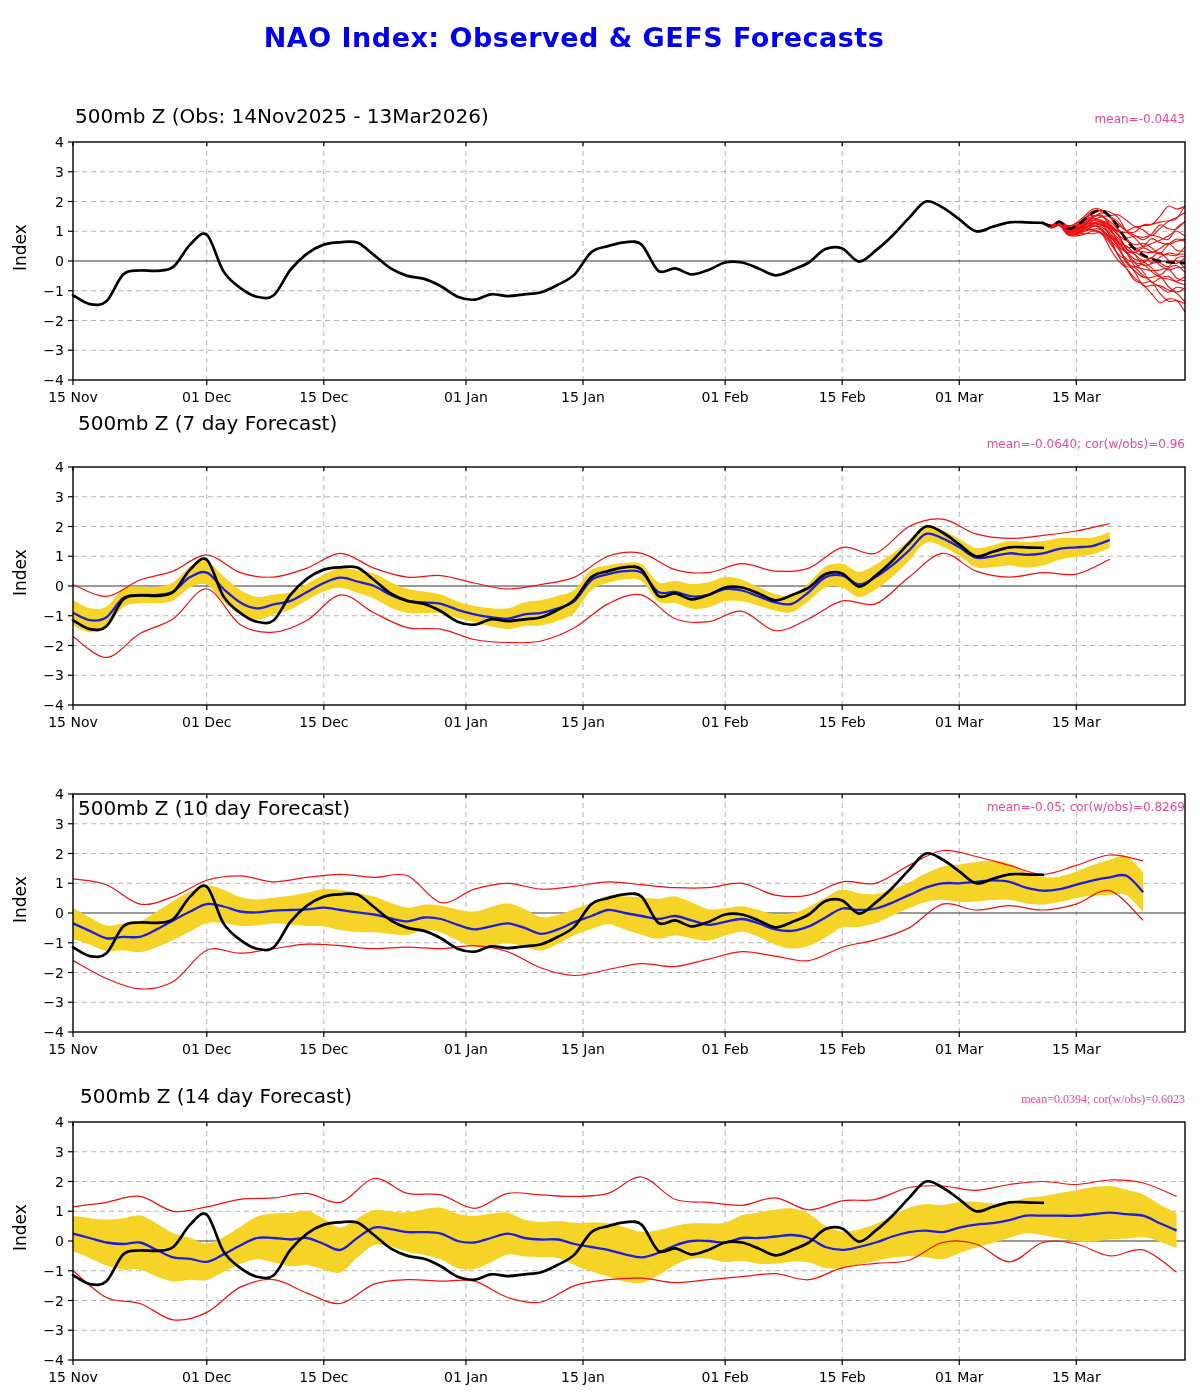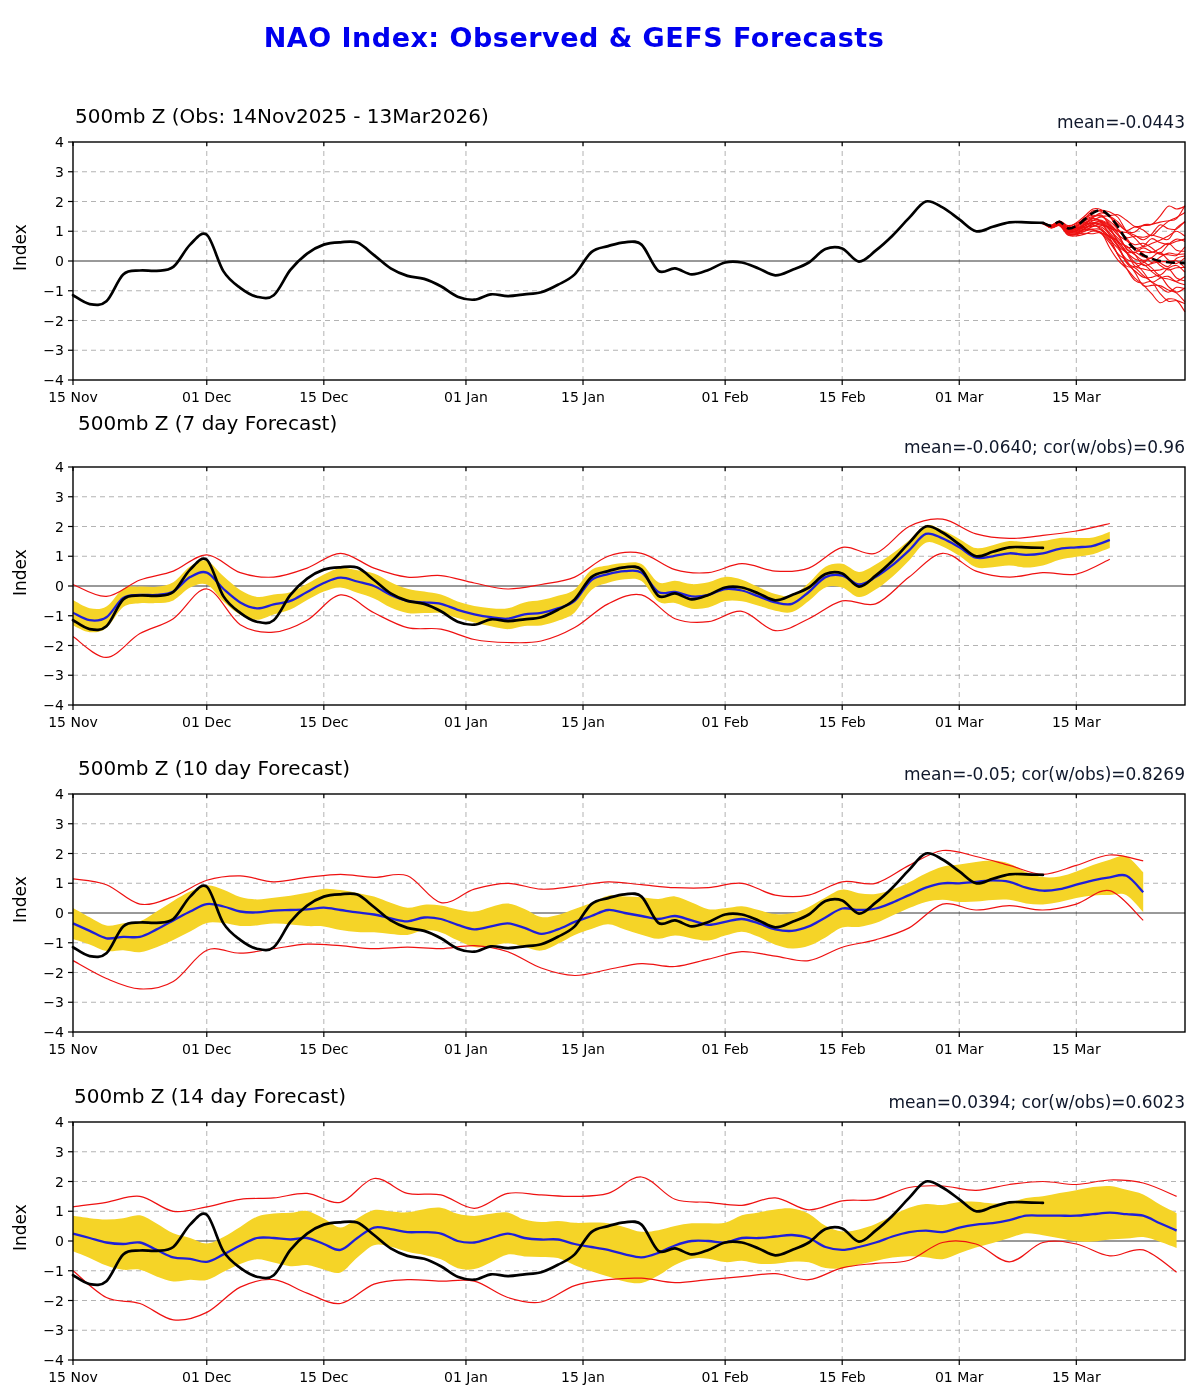--- a/index.html
+++ b/index.html
@@ -2,21 +2,21 @@
 <html><head>
 <meta charset="utf-8">
 <style>
   html,body{margin:0;padding:0;background:#fff;}
   #fig{position:relative;width:1200px;height:1400px;background:#fff;
        font-family:"DejaVu Sans","Liberation Sans",sans-serif;overflow:hidden;}
   #chart-svg{position:absolute;left:0;top:0;}
   .main-title{position:absolute;left:0;top:22px;width:1148px;text-align:center;
       font-size:27px;font-weight:bold;color:#0000ee;letter-spacing:0.5px;}
   .panel-title{position:absolute;font-size:20px;color:#000;white-space:nowrap;}
-  .panel-stats{position:absolute;right:15px;font-size:17px;color:#0f172a;white-space:nowrap;text-align:right;}
+  .panel-stats{position:absolute;right:15px;font-size:12px;color:#ec4899;white-space:nowrap;text-align:right;}
   .ylab{position:absolute;left:8px;width:24px;font-size:17px;color:#000;
       transform:rotate(-90deg);transform-origin:center center;text-align:center;white-space:nowrap;}
 </style>
 </head>
 <body>
 
 <div id="fig">
   <svg id="chart-svg" width="1200" height="1400">
       <line x1="73" y1="171.75" x2="1185" y2="171.75" stroke="#aaaaaa" stroke-width="0.9" stroke-dasharray="5 4"></line>
       <line x1="73" y1="201.5" x2="1185" y2="201.5" stroke="#aaaaaa" stroke-width="0.9" stroke-dasharray="5 4"></line>
@@ -309,20 +309,20 @@
   <div class="main-title">NAO Index: Observed &amp; GEFS Forecasts</div>
 
   <div class="panel-title" style="left:75px;top:104px;">500mb Z (Obs: 14Nov2025 - 13Mar2026)</div>
   <div class="panel-stats" style="top:112px;">mean=-0.0443</div>
   <div class="ylab" style="top:249px;">Index</div>
 
   <div class="panel-title" style="left:78px;top:411px;">500mb Z (7 day Forecast)</div>
   <div class="panel-stats" style="top:437px;">mean=-0.0640; cor(w/obs)=0.96</div>
   <div class="ylab" style="top:574px;">Index</div>
 
-  <div class="panel-title" style="left:78px;top:756px;">500mb Z (10 day Forecast)</div>
-  <div class="panel-stats" style="top:764px;margin-left:9px;">mean=-0.05; cor(w/obs)=0.8269</div>
+  <div class="panel-title" style="left:78px;top:796px;">500mb Z (10 day Forecast)</div>
+  <div class="panel-stats" style="top:800px;margin-left:9px;">mean=-0.05; cor(w/obs)=0.8269</div>
   <div class="ylab" style="top:901px;">Index</div>
 
-  <div class="panel-title" style="left:74px;top:1084px;">500mb Z (14 day Forecast)</div>
-  <div class="panel-stats" style="top:1092px;">mean=0.0394; cor(w/obs)=0.6023</div>
+  <div class="panel-title" style="left:80px;top:1084px;">500mb Z (14 day Forecast)</div>
+  <div class="panel-stats" style="top:1092px;font-family:Liberation Serif, serif;">mean=0.0394; cor(w/obs)=0.6023</div>
   <div class="ylab" style="top:1229px;">Index</div>
 </div>
 
 </body></html>

